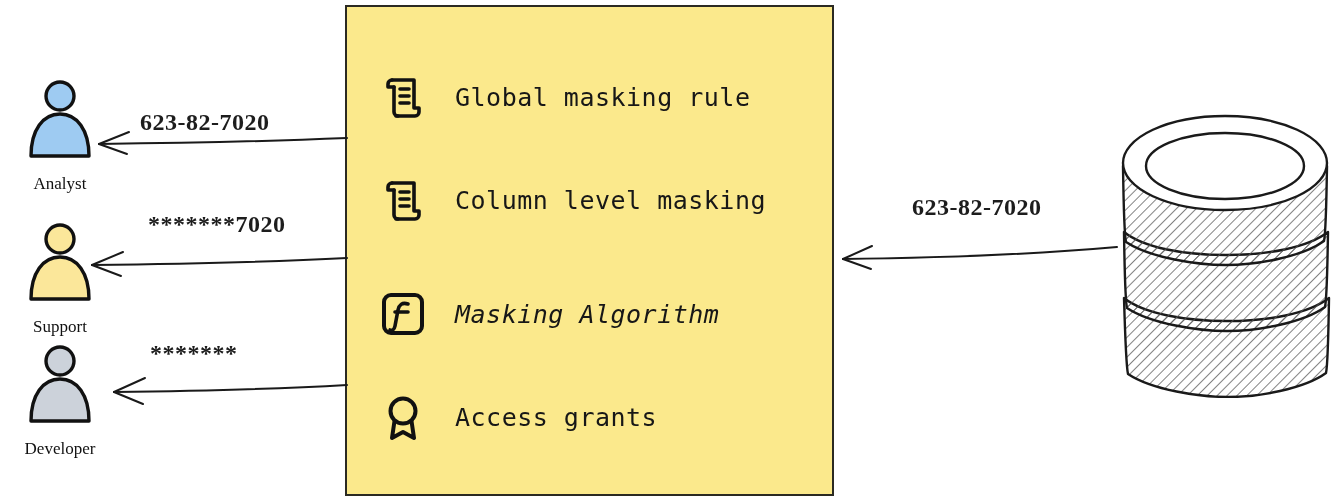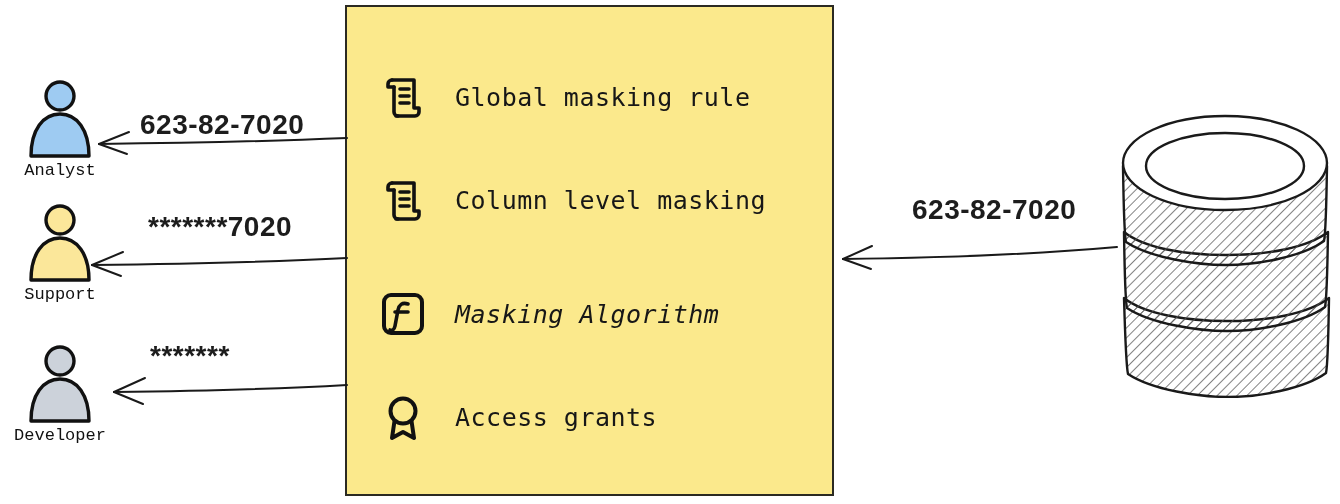--- a/index.html
+++ b/index.html
@@ -63,36 +63,36 @@
     width: 120px;
     text-align: center;
   }
   .actor .actor-figure {
     width: 76px;
     height: 82px;
     margin: 0 auto;
     display: block;
   }
   .actor .actor-label {
-    font-family: Liberation Mono, monospace;
+    font-family: Liberation Serif, serif;
     font-size: 17px;
     color: #111111;
-    margin-top: 1px;
+    margin-top: 14px;
     white-space: nowrap;
     letter-spacing: 0px;
   }
   #actor-analyst   { left: 0px;  top: 78px; }
-  #actor-support   { left: 0px;  top: 202px; }
+  #actor-support   { left: 0px;  top: 221px; }
   #actor-developer { left: 0px;  top: 343px; }
 
   
   .flow-label {
     position: absolute;
-    font-family: Liberation Sans, sans-serif;
-    font-size: 28px;
+    font-family: Liberation Serif, serif;
+    font-size: 24px;
     font-weight: bold;
     color: #1d1d1d;
     white-space: nowrap;
     letter-spacing: 0.5px;
     text-align: right;
   }
   #flow-label-analyst   { left: 140px; top: 109px; }
   #flow-label-support   { left: 148px; top: 211px; }
   #flow-label-developer { left: 150px; top: 340px; }
   #flow-label-db        { left: 912px; top: 194px; }

